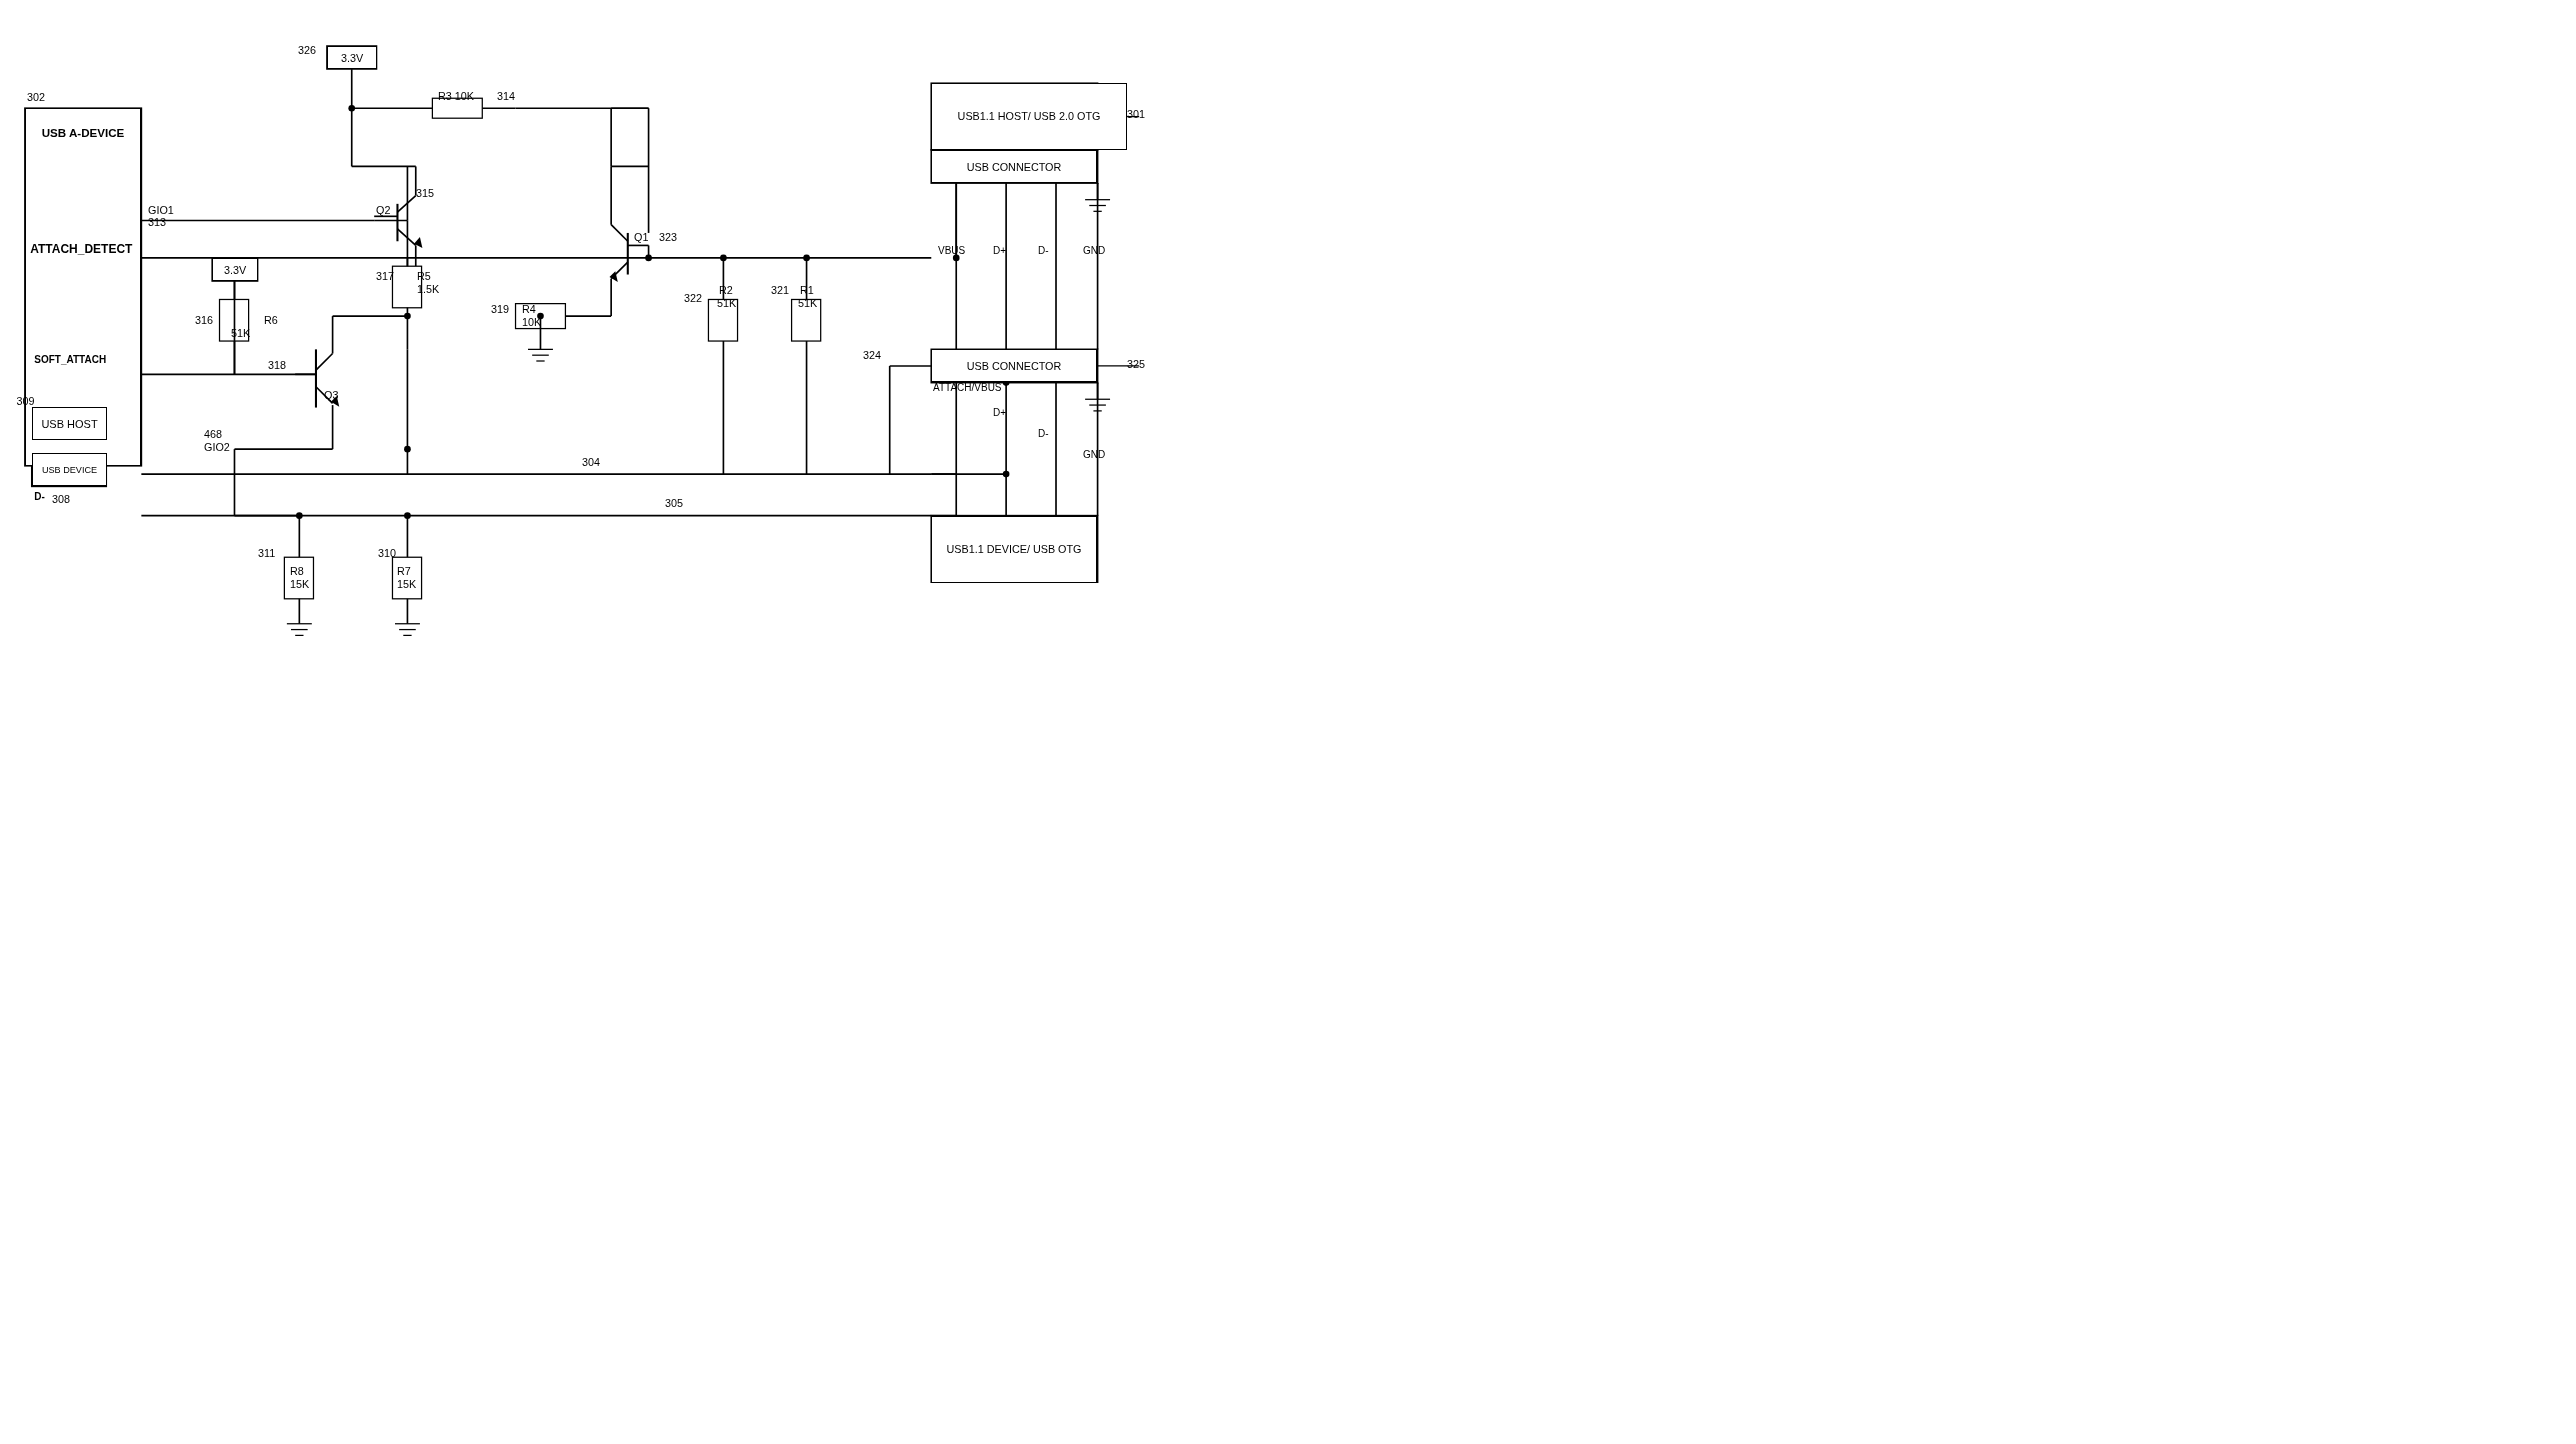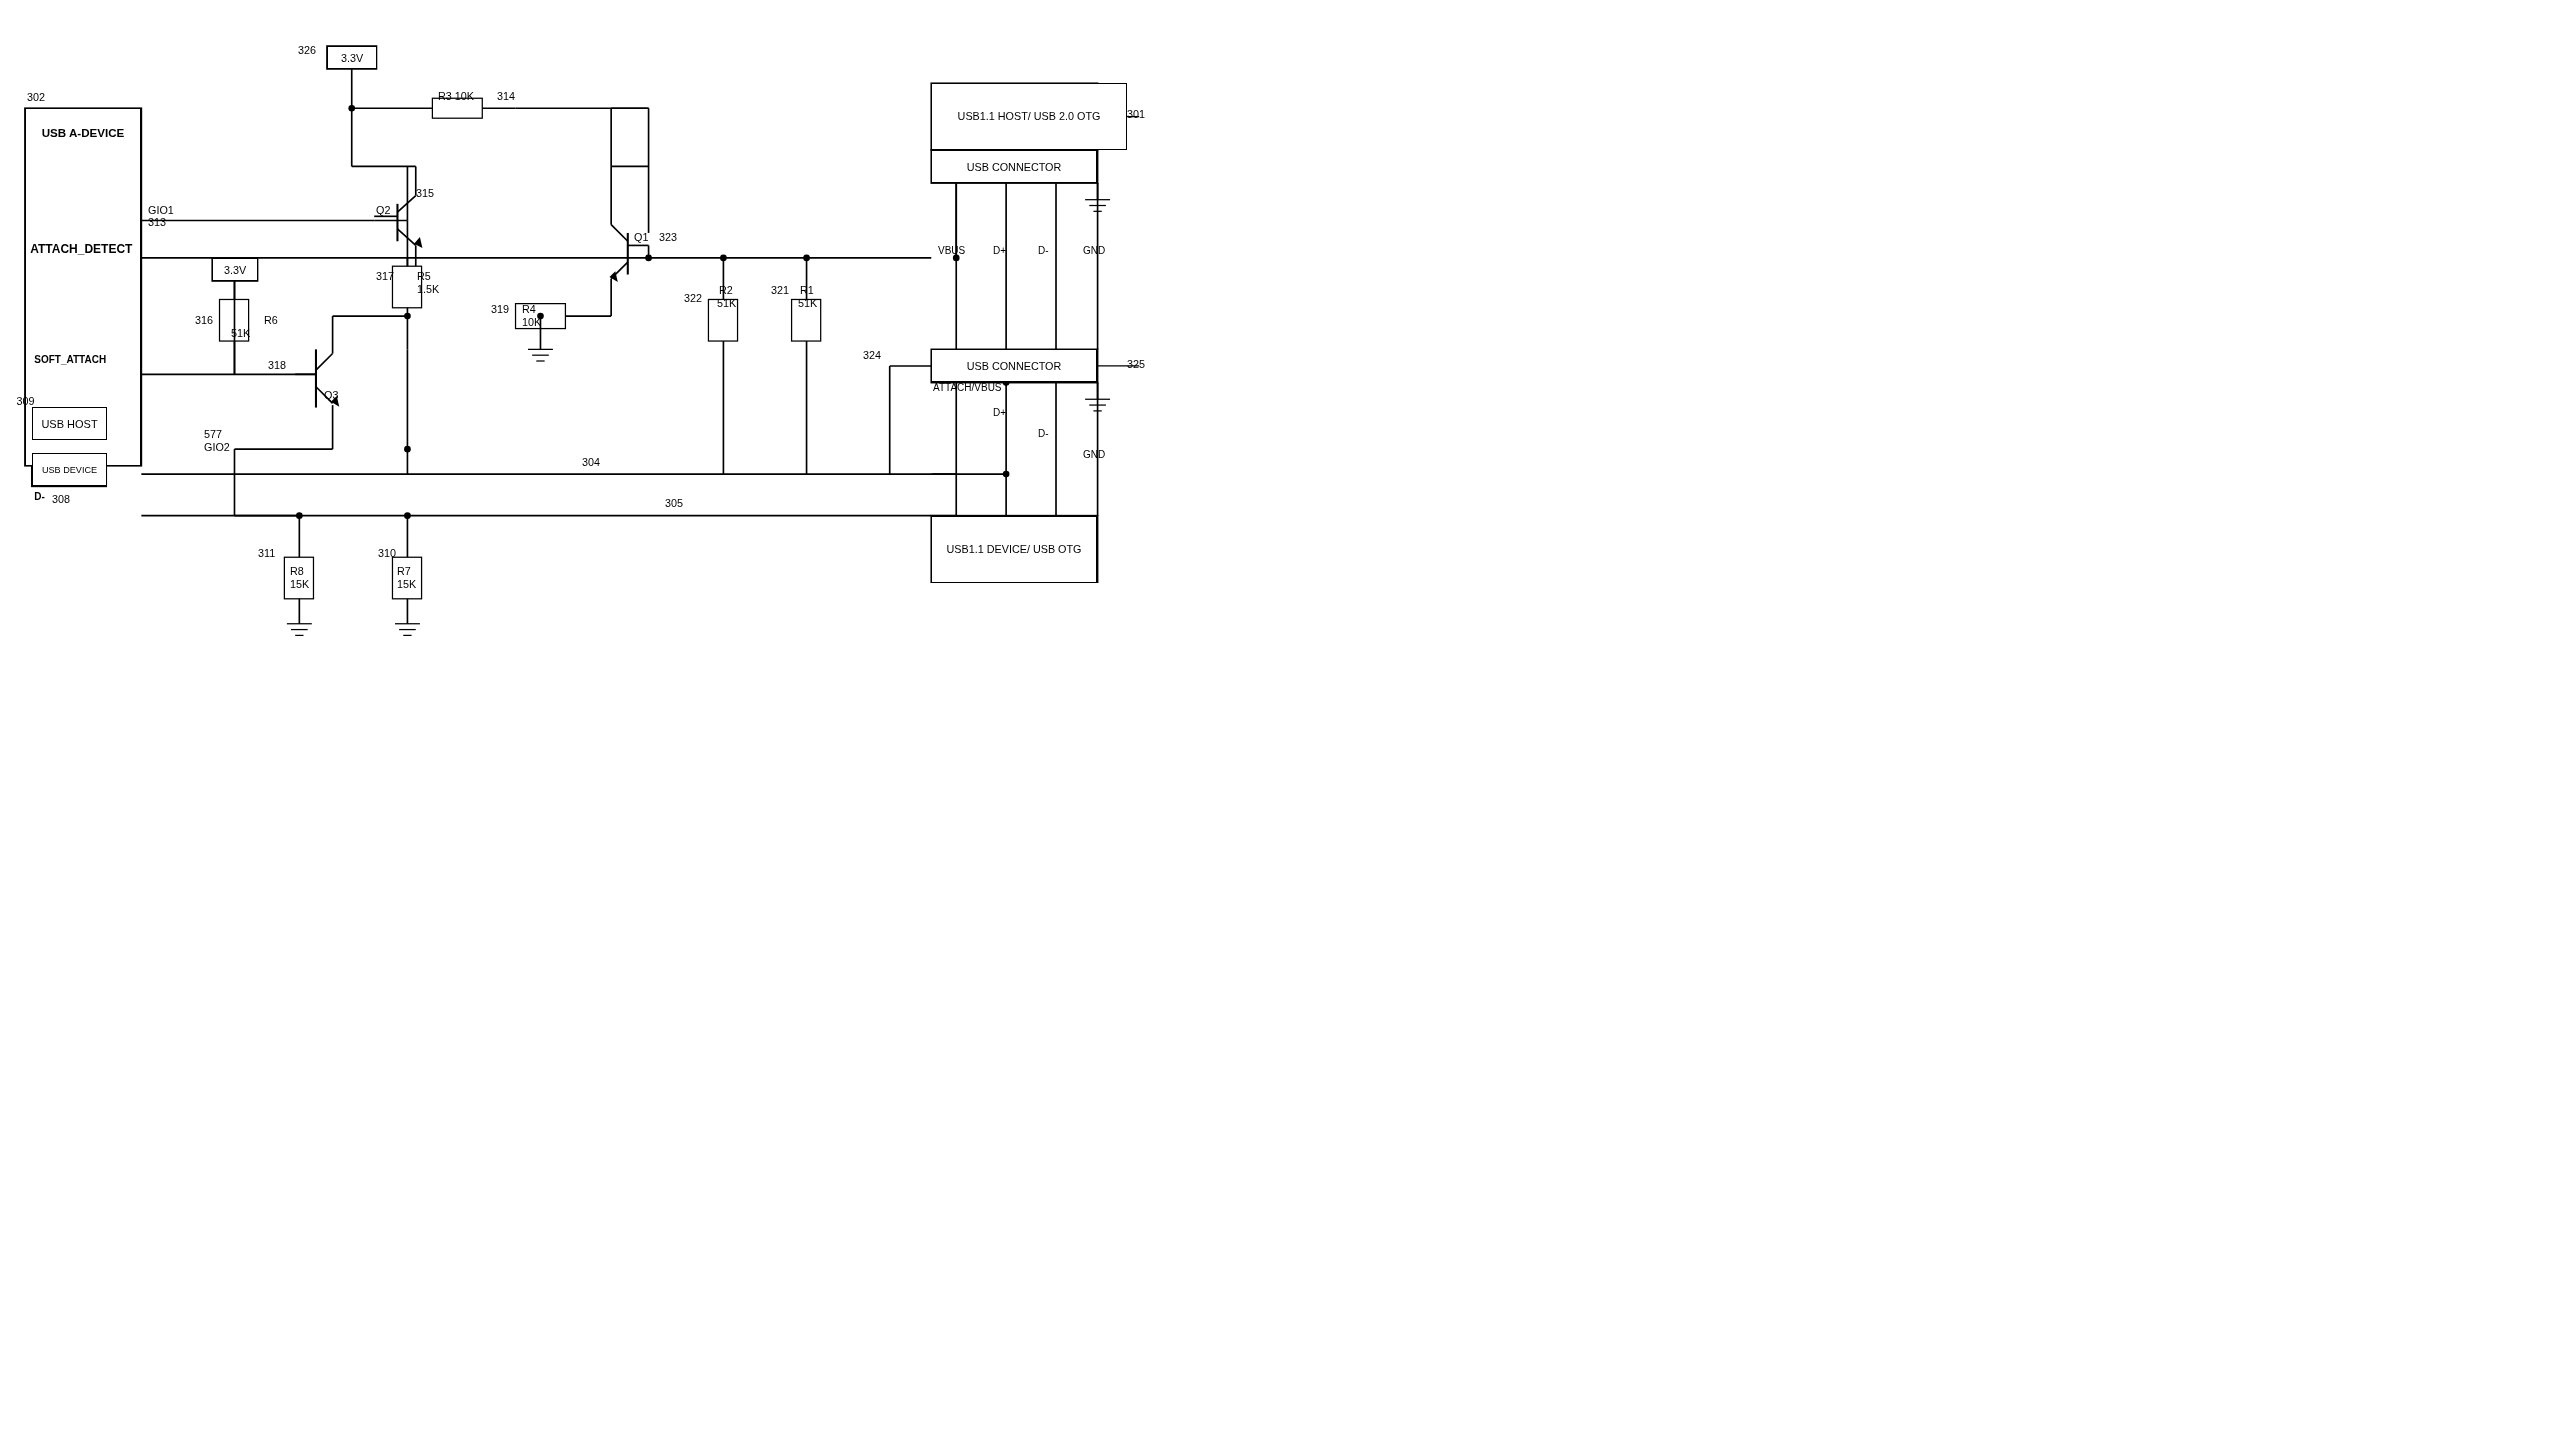--- a/index.html
+++ b/index.html
@@ -310,21 +310,21 @@
   <div class="label" style="left:231px; top:314px;margin-left:33px;">R6</div>
   <div class="label" style="left:231px; top:327px;">51K</div>
 
   <div class="label" style="left:195px; top:314px;">316</div>
 
   <div class="label" style="left:324px; top:389px;">Q3</div>
 
   <div class="label" style="left:268px; top:359px;">318</div>
 
   <div class="label" style="left:204px; top:441px;">GIO2</div>
-  <div class="label" style="left:204px; top:428px;">577</div>
+  <div class="label" style="left:204px; top:428px;">468</div>
 
   <div class="label" style="left:290px; top:565px;">R8</div>
   <div class="label" style="left:290px; top:578px;">15K</div>
 
   <div class="label" style="left:258px; cy:549px; top:547px;">311</div>
 
   <div class="label" style="left:397px; top:565px;">R7</div>
   <div class="label" style="left:397px; top:578px;">15K</div>
 
   <div class="label" style="left:378px; top:547px;">310</div>

